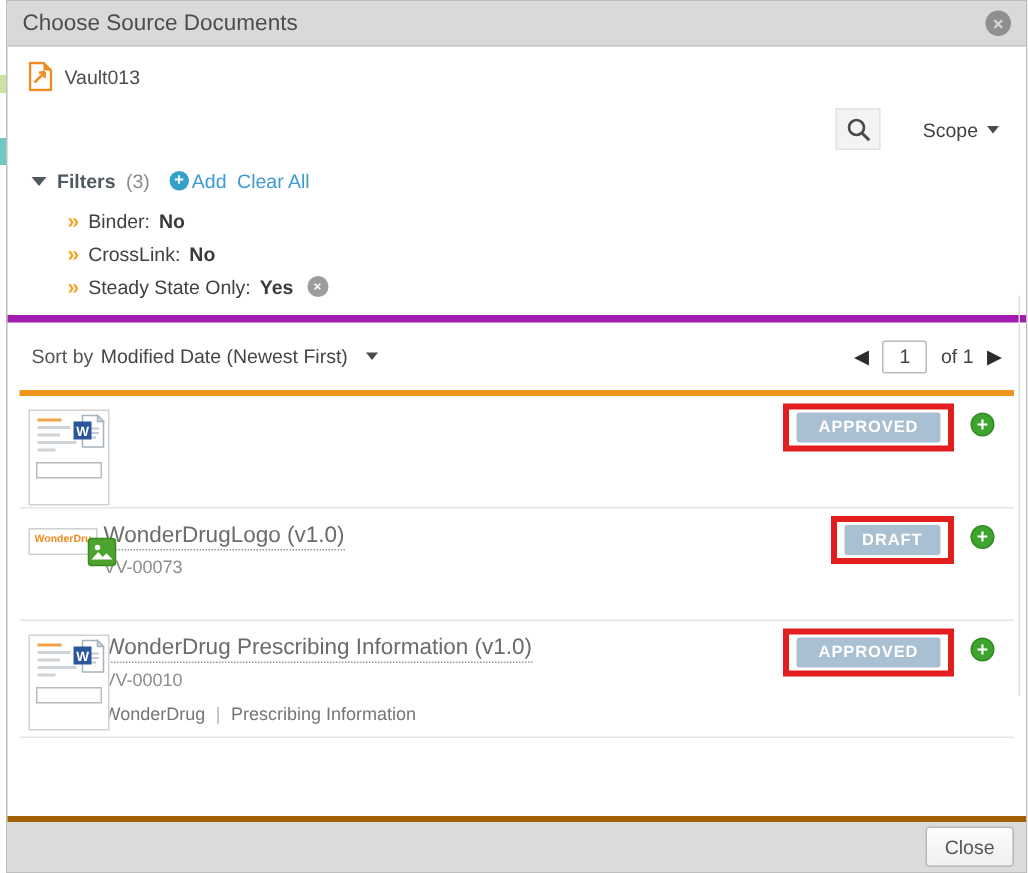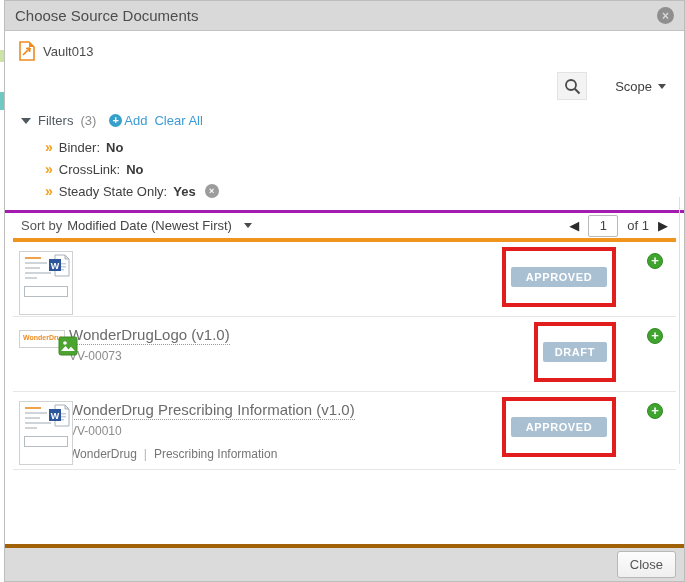--- a/index.html
+++ b/index.html
@@ -34,34 +34,34 @@
   
   .vault-row { display:flex; align-items:center; gap:8px; padding:10px 14px 4px; }
   
   .search-row { height:42px; display:flex; align-items:center; justify-content:flex-end; padding:0 18px; gap:28px; }
   .search-btn { width:30px; height:28px; background:#f3f3f3; border:1px solid #e3e3e3; display:flex; align-items:center; justify-content:center; cursor:pointer; }
   .dd { display:inline-flex; align-items:center; gap:6px; color:#3f3f3f; cursor:pointer; }
   .caret { width:0; height:0; border-left:4px solid transparent; border-right:4px solid transparent; border-top:5px solid #4a4a4a; display:inline-block; }
   
   .filters-header { display:flex; align-items:center; gap:7px; padding:6px 16px 2px; }
   .filters-caret { width:0; height:0; border-left:5px solid transparent; border-right:5px solid transparent; border-top:6px solid #4f5a60; }
-  .filters-label { font-weight:normal; color:#4f5a60; }
+  .filters-label { font-weight:bold; color:#4f5a60; }
   .filters-count { color:#8a8a8a; }
   .add-link, .clear-link { color:#3d9bd4; cursor:pointer; display:inline-flex; align-items:center; gap:2px; }
   .add-link { margin-left:6px; }
   .add-plus { width:13px; height:13px; border-radius:50%; background:#35a0c9; color:#fff; font-size:11px; font-weight:bold; display:inline-flex; align-items:center; justify-content:center; line-height:1; }
   .doctype { margin-left:auto; }
   .filter-items { padding:6px 0 8px 40px; }
   .filter-item { display:flex; align-items:center; gap:6px; height:22px; }
   .chev2 { color:#f5a21f; font-weight:bold; font-size:14px; line-height:1; }
   .fi-label { color:#404040; }
   .fi-value { color:#3a3a3a; font-weight:bold; }
   .fi-remove { width:14px; height:14px; border-radius:50%; background:#9c9c9c; color:#fff; font-size:9px; font-weight:bold; display:inline-flex; align-items:center; justify-content:center; margin-left:3px; cursor:pointer; line-height:1; }
   
-  .sort-row { border-top:3px solid #a21caf; height:28px; display:flex; align-items:center; padding:0 16px; color:#555; }
+  .sort-row { border-top:5px solid #a21caf; height:50px; display:flex; align-items:center; padding:0 16px; color:#555; }
   .sort-value { color:#454545; margin-left:5px; }
   .sort-caret { margin-left:6px; }
   .pager { margin-left:auto; display:flex; align-items:center; gap:9px; }
   .pager-arrow { font-size:13px; color:#2b2b2b; cursor:pointer; line-height:1; }
   .page-input { width:30px; height:22px; text-align:center; border:1px solid #b9b9b9; border-radius:2px; color:#444; font-size:13px; font-family:"Liberation Sans",sans-serif; }
   .of-label { color:#444; }
   
   .orange-bar { height:4px; background:#f0941d; margin:0 8px; }
   
   .doc-list { margin:0 8px; }
@@ -73,21 +73,21 @@
   .pt-l.w60 { width:22px; } .pt-l.w40 { width:15px; } .pt-l.w70 { width:26px; } .pt-l.w30 { width:12px; }
   .pt-box { display:block; border:1px solid #b5bcc2; height:11px; margin:7px 4px 0; }
   .word-icon { position:absolute; top:2px; right:2px; }
   .logo-thumb { position:relative; width:46px; height:18px; border:1px solid #d0d0d0; margin-top:4px; background:#fff; padding:3px 2px 0 3px; }
   .logo-mini { display:block; font-size:7px; color:#ef8b1f; white-space:nowrap; overflow:hidden; width:38px; font-weight:bold; }
   .img-icon { position:absolute; right:-14px; bottom:-9px; }
   .doc-title { display:inline-block; font-size:15px; color:#6b6b6b; border-bottom:1px dotted #9a9a9a; padding-bottom:1px; cursor:pointer; }
   .doc-number { margin-top:4px; color:#8c8c8c; font-size:12px; }
   .doc-meta { margin-top:9px; color:#757575; font-size:12px; }
   .meta-div { color:#b5b5b5; margin:0 7px; }
-  .badge-wrap { position:absolute; right:60px; top:5px; border:4px solid #e21d1d; padding:16px 5px; }
+  .badge-wrap { position:absolute; right:40px; top:5px; border:4px solid #e21d1d; padding:2px 5px; }
   .status-badge { display:inline-block; background:#a9bfd2; color:#fff; font-size:11px; font-weight:bold; letter-spacing:.6px; padding:4px 12px; border-radius:2px; text-align:center; }
   .status-badge.wide { min-width:96px; }
   .add-doc { position:absolute; right:13px; top:11px; width:16px; height:16px; border-radius:50%; background:#3fa42d; border:1px solid #338a24; color:#fff; font-size:13px; font-weight:bold; display:flex; align-items:center; justify-content:center; cursor:pointer; line-height:1; padding-bottom:1px; }
   .scroll-edge { position:absolute; right:4px; top:196px; height:267px; width:1px; background:#dedede; }
   
   .footer { position:absolute; left:0; right:0; bottom:0; height:37px; background:#dbdbdb; border-top:4px solid #a16207; display:flex; align-items:center; justify-content:flex-end; padding:0 8px; }
   .close-btn { background:linear-gradient(#fdfdfd,#efefef); border:1px solid #b8b8b8; border-radius:3px; color:#555; font-size:13px; padding:5px 12px; cursor:pointer; font-family:"Liberation Sans",sans-serif; }
 </style>
 </head>
 <body>

